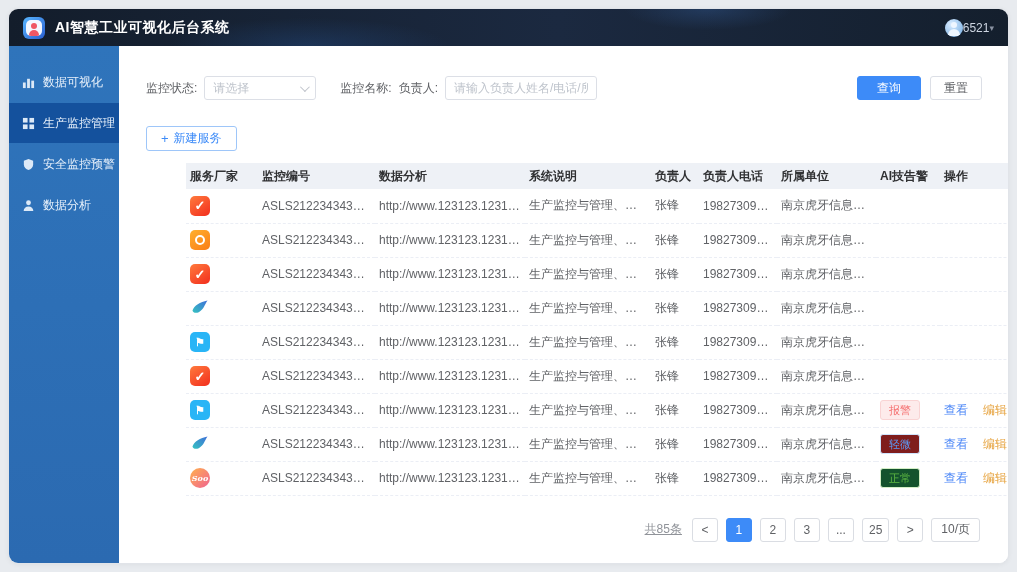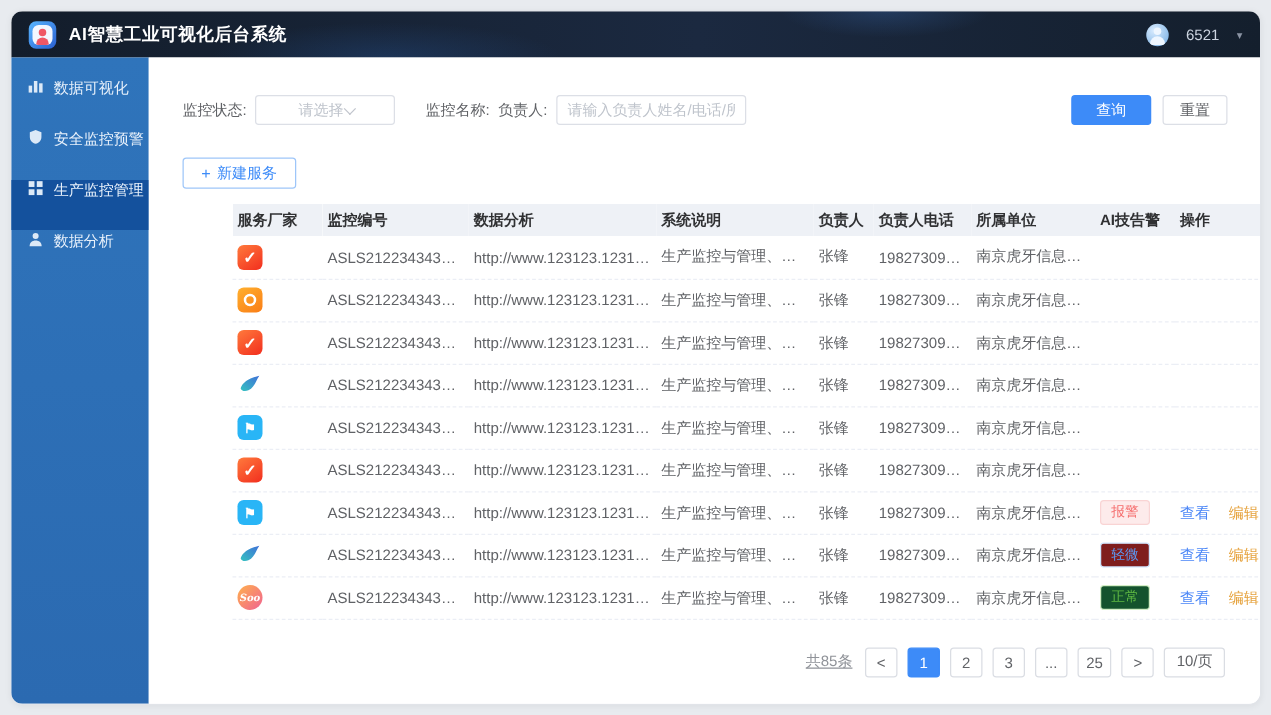--- a/index.html
+++ b/index.html
@@ -35,40 +35,40 @@
   }
   .logo-inner::before { 
     content:""; position:absolute; left:5px; top:3px; width:6px; height:6px;
     border-radius:50%; background:#ef5765;
   }
   .logo-inner::after { 
     content:""; position:absolute; left:3px; top:10px; width:10px; height:6px;
     border-radius:5px 5px 0 0; background:#ef5765;
   }
   .app-title { color:#fff; font-size:14px; font-weight:bold; margin-left:10px; letter-spacing:.5px; }
-  .topbar-right { margin-left:auto; display:flex; align-items:center; gap:14px; }
+  .topbar-right { margin-left:auto; display:flex; align-items:center; gap:0; }
   .user-avatar {
     width:18px; height:18px; border-radius:50%;
     background:radial-gradient(circle at 35% 30%,#d9ecff,#6fa9e0);
     position:relative; overflow:hidden;
   }
   .user-avatar::before { content:""; position:absolute; left:6px; top:3px; width:6px; height:6px; border-radius:50%; background:#eef6ff; }
   .user-avatar::after  { content:""; position:absolute; left:3px; top:10px; width:12px; height:7px; border-radius:6px 6px 0 0; background:#eef6ff; }
   .username { color:#cdd5e1; font-size:12px; }
   .caret { color:#8a93a3; font-size:9px; }
 
   
   .layout { flex:1; display:flex; min-height:0; }
   .sidebar {
     width:110px; flex:0 0 110px;
     background:linear-gradient(180deg,#2f74bb,#2b6ab1);
     padding-top:16px;
   }
   .side-item {
-    height:40px; display:flex; align-items:flex-start; gap:8px;
+    height:40px; display:flex; align-items:center; gap:8px;
     padding-left:13px; color:#e8f1fb; font-size:12px; cursor:pointer;
     margin-bottom:1px;
   }
   .side-item.active { background:#14519d; }
   .side-ico { width:13px; height:13px; flex:0 0 13px; display:flex; }
   .side-ico svg { width:13px; height:13px; }
 
   
   .main { flex:1; background:#fff; padding:30px 26px 0 27px; min-width:0; overflow:hidden; }
 
@@ -80,21 +80,21 @@
     padding:0 8px; color:#bfc4cc; cursor:pointer; background:#fff;
   }
   .chev { width:7px; height:7px; border-right:1px solid #c0c4cc; border-bottom:1px solid #c0c4cc; transform:rotate(45deg) translateY(-2px); }
   .input {
     height:24px; border:1px solid #dcdfe6; border-radius:3px; background:#fff;
     padding:0 8px; font-size:12px; color:#606266; font-family:"Liberation Sans",sans-serif;
   }
   .input::placeholder { color:#bfc4cc; }
   .inp-name { width:110px; margin-right:20px; }
   .inp-owner { width:152px; }
-  .gap1 { margin-right:24px;justify-content:center; }
+  .gap1 { margin-right:24px; }
   .btn-group { margin-left:auto; display:flex; gap:9px; }
   .btn { height:24px; font-size:12px; border-radius:3px; cursor:pointer; font-family:"Liberation Sans",sans-serif; }
   .btn-primary { background:#3d8bf8; color:#fff; border:1px solid #3d8bf8; padding:0 19px; }
   .btn-plain { background:#fff; color:#606266; border:1px solid #dcdfe6; padding:0 13px; }
 
   .new-btn {
     margin-top:26px; height:25px; padding:0 14px;
     border:1px solid #9ec6f9; color:#3d8bf8; background:#fff; border-radius:3px;
     font-size:12px; display:inline-flex; align-items:center; gap:5px; cursor:pointer;
     font-family:"Liberation Sans",sans-serif;
@@ -184,38 +184,38 @@
       <div class="side-item">
         <span class="side-ico">
           <svg viewBox="0 0 14 14">
               <rect x="1" y="7" width="3" height="6" fill="#dce9f7"></rect>
               <rect x="5.5" y="3" width="3" height="10" fill="#dce9f7"></rect>
               <rect x="10" y="5" width="3" height="8" fill="#dce9f7"></rect>
             </svg>
         </span>
         <span>数据可视化</span>
       </div>
-      <div class="side-item">
-        <span class="side-ico">
-          <svg viewBox="0 0 14 14">
-              <path d="M7 1 L12 3 V7 C12 10.2 9.8 12.2 7 13 C4.2 12.2 2 10.2 2 7 V3 Z" fill="#dce9f7"></path>
-            </svg>
-        </span>
-        <span>安全监控预警</span>
-      </div>
       <div class="side-item active">
         <span class="side-ico">
           <svg viewBox="0 0 14 14">
               <rect x="1" y="1" width="5" height="5" fill="#dce9f7"></rect>
               <rect x="8" y="1" width="5" height="5" fill="#dce9f7"></rect>
               <rect x="1" y="8" width="5" height="5" fill="#dce9f7"></rect>
               <rect x="8" y="8" width="5" height="5" fill="#dce9f7"></rect>
             </svg>
         </span>
         <span>生产监控管理</span>
+      </div>
+      <div class="side-item">
+        <span class="side-ico">
+          <svg viewBox="0 0 14 14">
+              <path d="M7 1 L12 3 V7 C12 10.2 9.8 12.2 7 13 C4.2 12.2 2 10.2 2 7 V3 Z" fill="#dce9f7"></path>
+            </svg>
+        </span>
+        <span>安全监控预警</span>
       </div>
       <div class="side-item">
         <span class="side-ico">
           <svg viewBox="0 0 14 14">
               <circle cx="7" cy="4" r="2.6" fill="#dce9f7"></circle>
               <path d="M1.8 13 C1.8 9.8 4 8 7 8 C10 8 12.2 9.8 12.2 13 Z" fill="#dce9f7"></path>
             </svg>
         </span>
         <span>数据分析</span>
       </div>

